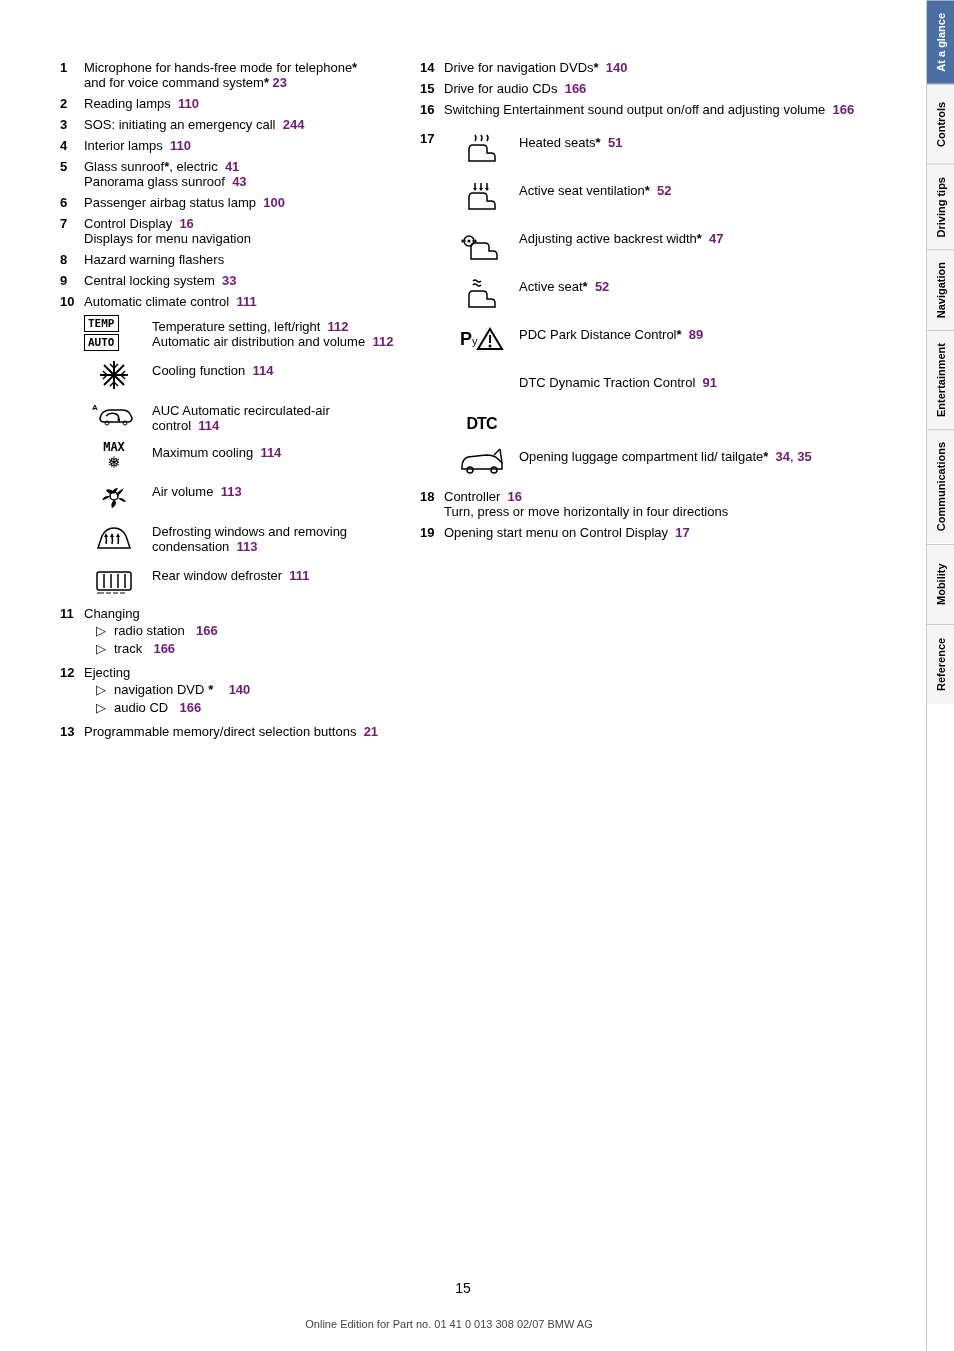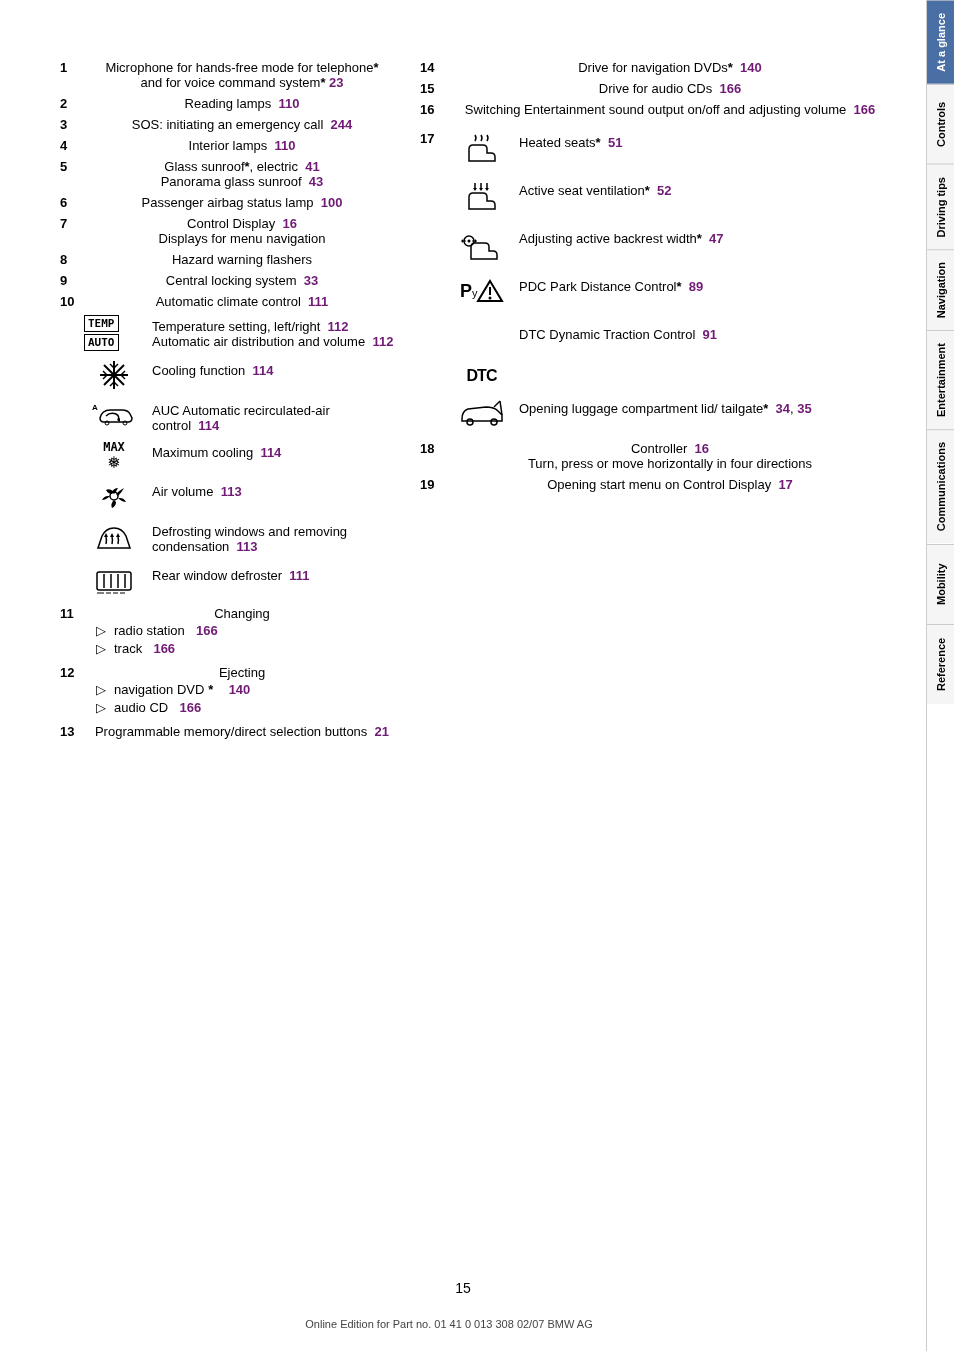--- a/index.html
+++ b/index.html
@@ -80,21 +80,20 @@
     }
 
     .item-num {
       font-weight: bold;
       min-width: 24px;
       padding-top: 0;
     }
 
     .item-content {
       flex: 1;
-      text-align: center;
     }
 
     .page-ref {
       color: #701a75;
       font-weight: bold;
     }
 
     .sub-items {
       list-style: none;
       margin-left: 12px;
@@ -543,20 +542,34 @@
                 <line x1="11" y1="14" x2="14" y2="14" stroke="#000" stroke-width="1"></line>
                 <polygon points="2,12 0,14 2,16" fill="#000"></polygon>
                 <polygon points="14,12 16,14 14,16" fill="#000"></polygon>
               </svg>
             </div>
             <div class="right-text-cell">
               Adjusting active backrest width<strong>*</strong>&nbsp;&nbsp;<span class="page-ref">47</span>
             </div>
           </div>
 
+          <div class="right-item-row">
+            <span class="item-num-right" style="visibility:hidden;">17</span>
+            <div class="right-icon-cell">
+              <svg width="42" height="36" viewBox="0 0 42 36">
+                <path d="M8 32 L8 20 Q8 16 12 16 L22 16 Q26 16 26 20 L26 24 L30 24 Q34 24 34 28 L34 32Z" fill="none" stroke="#000" stroke-width="1.5"></path>
+
+                <path d="M12 10 Q14 8 16 10 Q18 12 20 10" fill="none" stroke="#000" stroke-width="1.5"></path>
+                <path d="M12 6 Q14 4 16 6 Q18 8 20 6" fill="none" stroke="#000" stroke-width="1.5"></path>
+              </svg>
+            </div>
+            <div class="right-text-cell">
+              Active seat<strong>*</strong>&nbsp;&nbsp;<span class="page-ref">52</span>
+            </div>
+          </div>
 
           <div class="right-item-row">
             <span class="item-num-right" style="visibility:hidden;">17</span>
             <div class="right-icon-cell">
               <svg width="48" height="36" viewBox="0 0 48 36">
 
                 <text x="2" y="22" font-size="18" font-weight="bold" font-family="Arial">P</text>
                 <text x="14" y="22" font-size="11" font-family="Arial">y</text>
 
                 <polygon points="32,6 44,26 20,26" fill="none" stroke="#000" stroke-width="2"></polygon>

